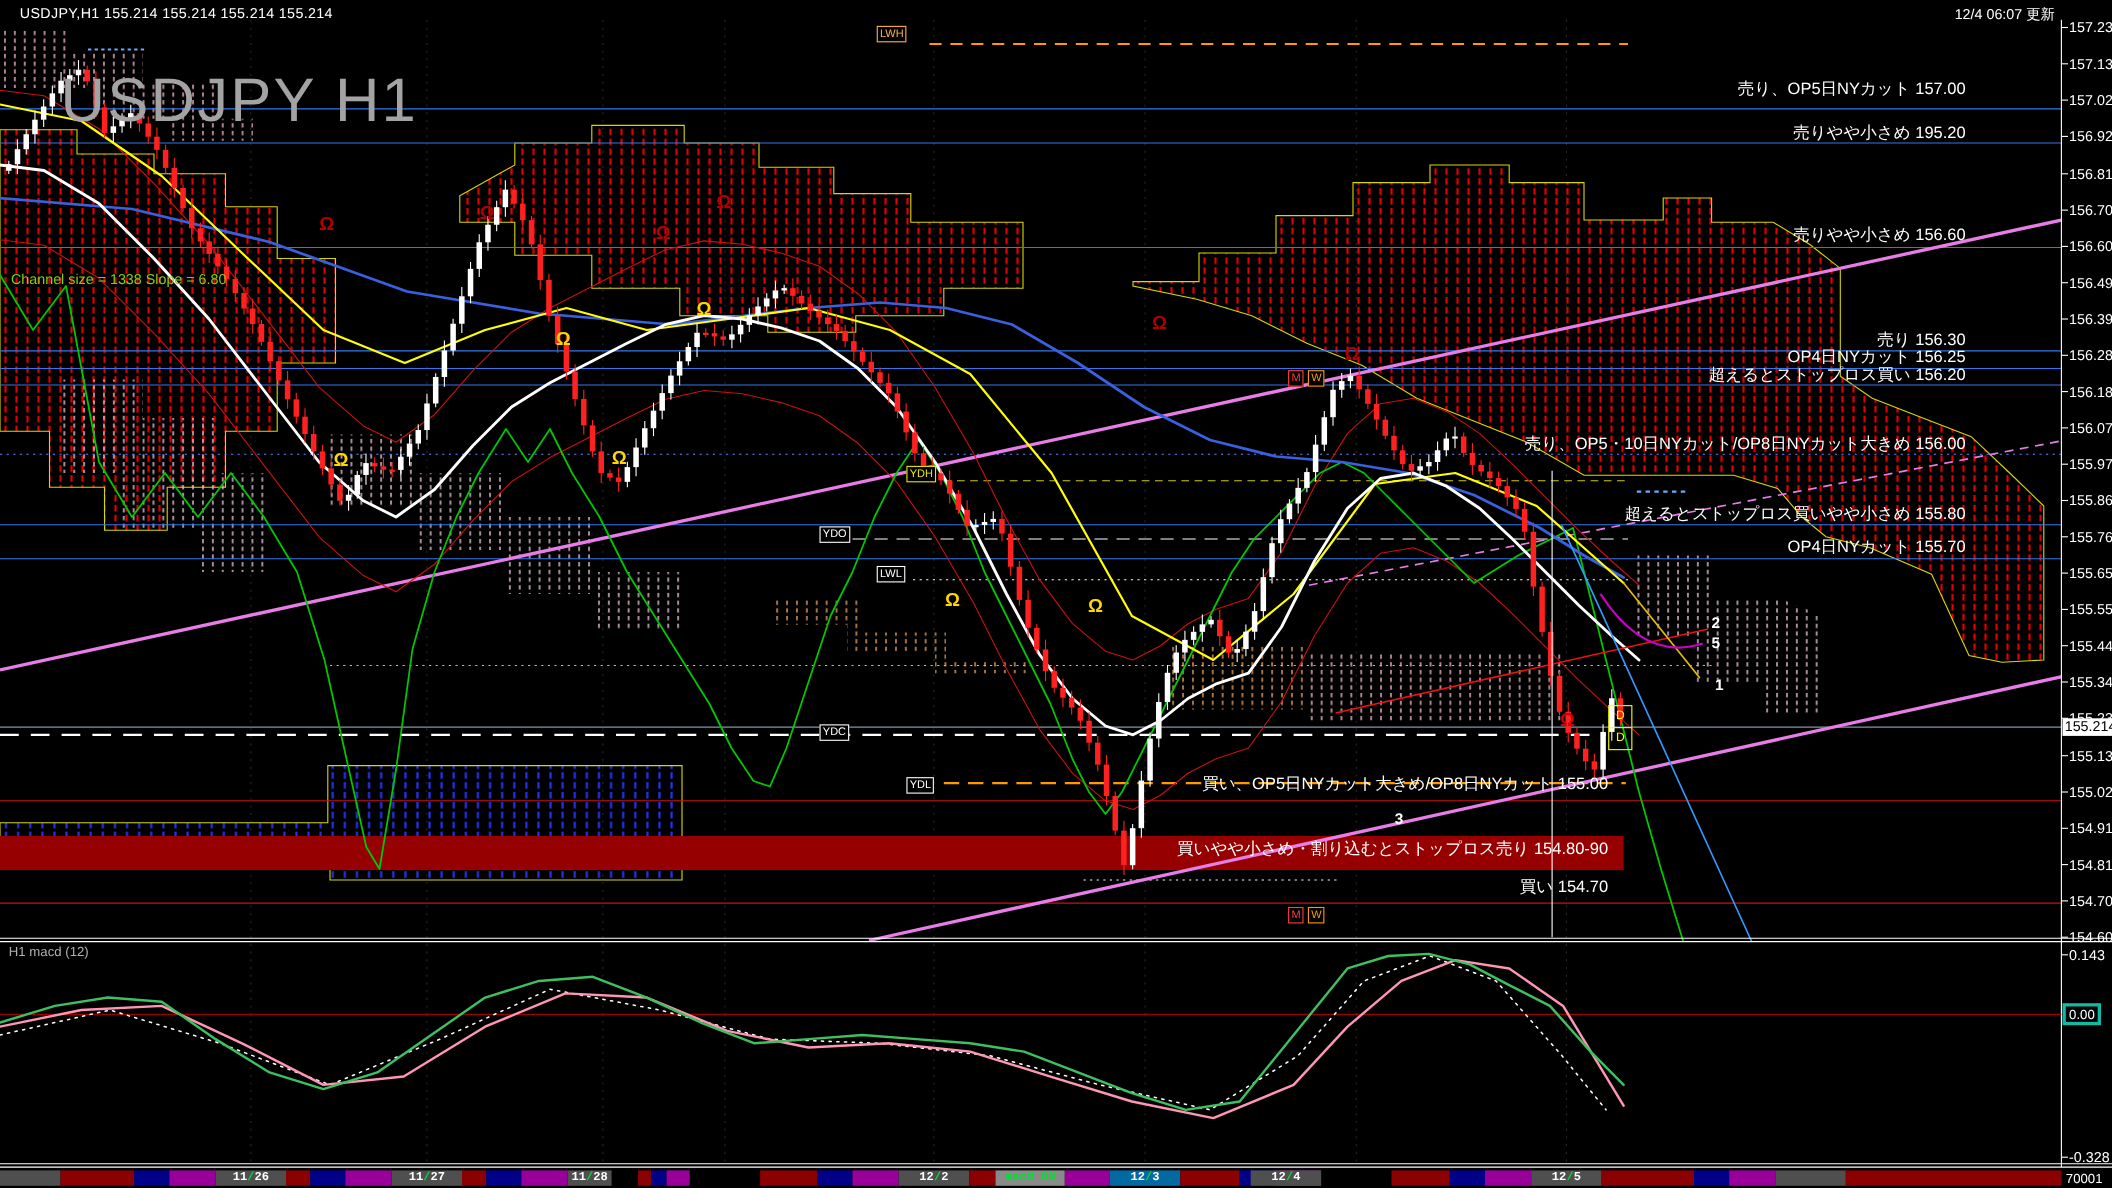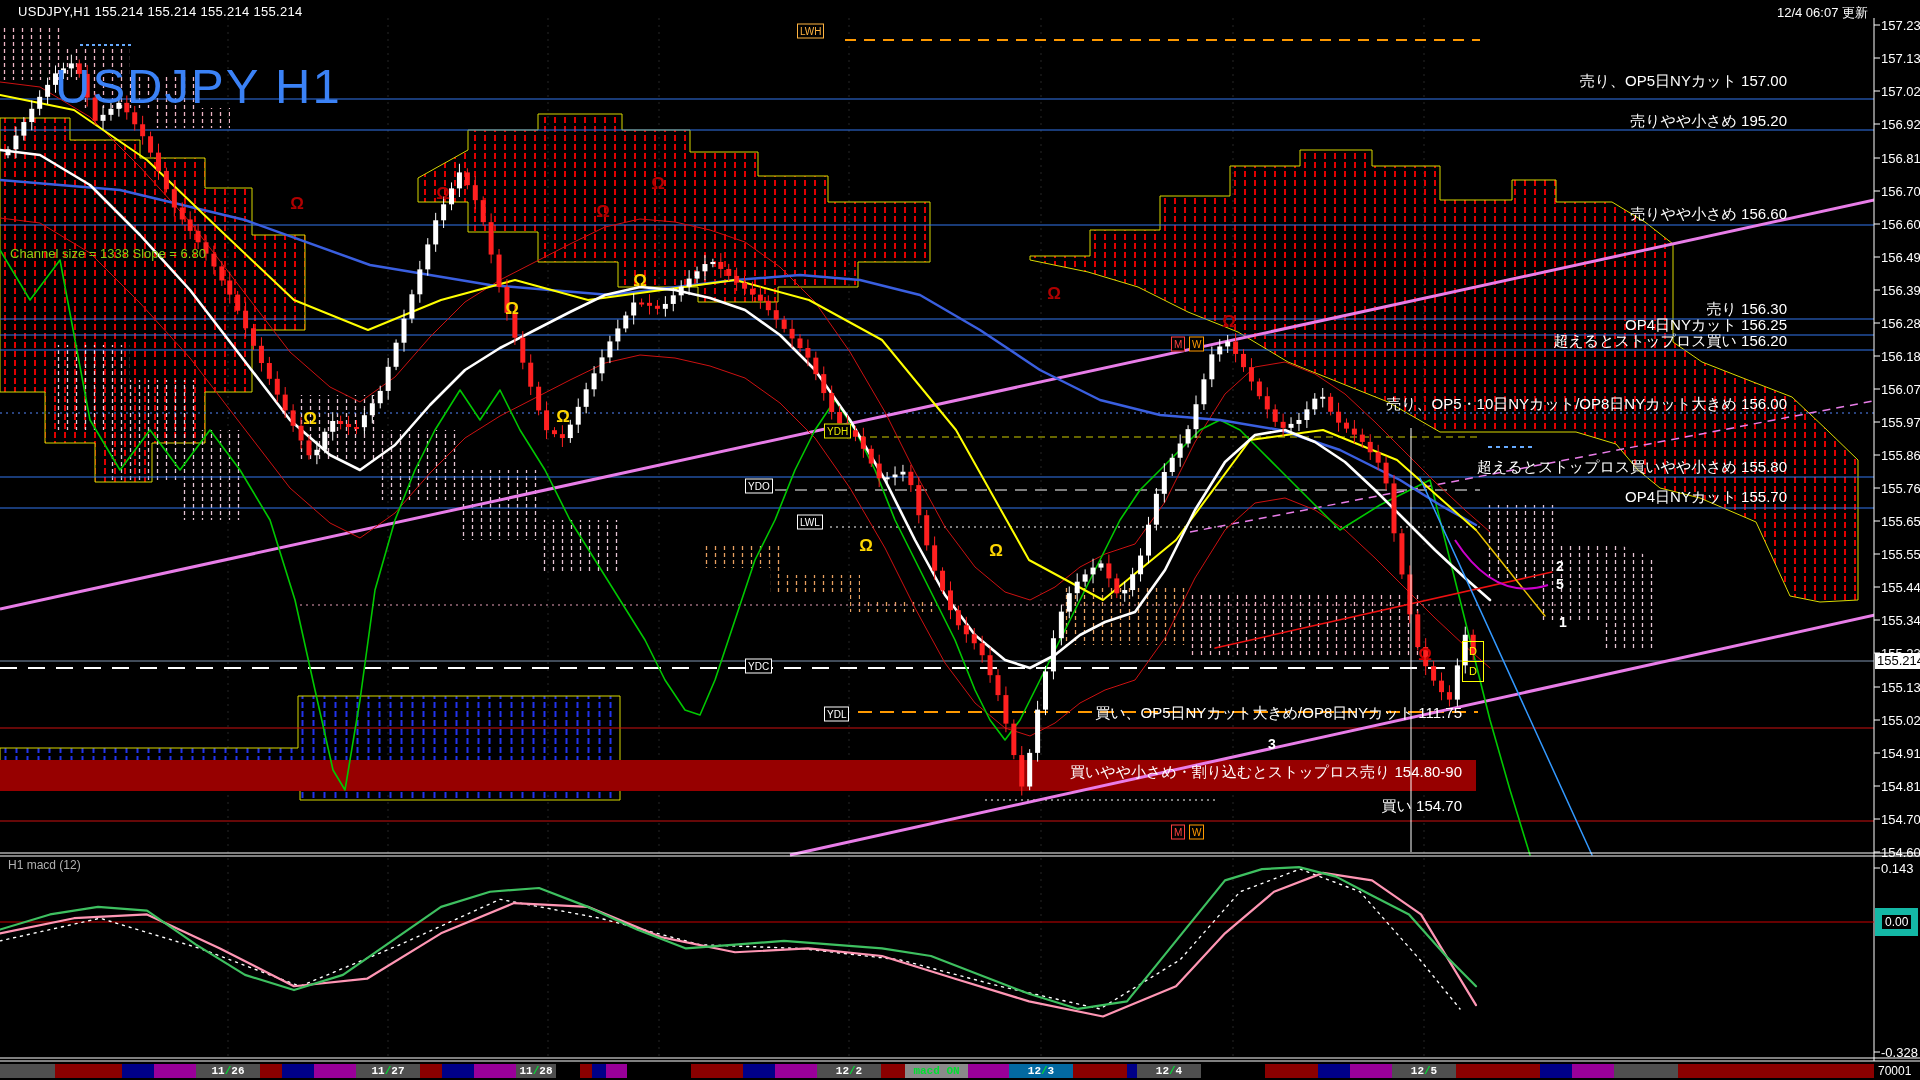--- a/index.html
+++ b/index.html
@@ -2,30 +2,30 @@
 <html><head>
 <meta charset="utf-8">
 <style>
   html,body{margin:0;padding:0;background:#000;}
   #stage{position:relative;width:1920px;height:1080px;background:#000;overflow:hidden;
          font-family:"Liberation Sans",sans-serif;}
   #chart-svg{position:absolute;left:0;top:0;}
   .abs{position:absolute;}
   #topbar-left{left:18px;top:4px;color:#fff;font-size:13px;letter-spacing:.3px;}
   #topbar-right{right:52px;top:4px;color:#fff;font-size:13px;}
-  #watermark{left:55px;top:58px;color:#3b82f6;font-size:49px;letter-spacing:2px;text-align:center;}
+  #watermark{left:55px;top:58px;color:#a3a3a3;font-size:56px;letter-spacing:2px;text-align:center;}
   #channel-label{left:10px;top:246px;color:#84cc16;font-size:13px;}
   .axis-label{position:absolute;left:1881px;color:#fff;font-size:13px;transform:translateY(-50%);white-space:nowrap;}
   .ann{position:absolute;color:#fff;font-size:15px;transform:translateY(-50%);white-space:nowrap;}
   .ann.sell{right:133px;}
   .ann.buy{right:458px;}
   .tagbox{position:absolute;left:1875px;background:#fff;color:#000;font-size:13px;
           padding:0 3px 1px 2px;transform:translateY(-50%);}
   .zerobox{position:absolute;left:1875px;background:#000;color:#fff;font-size:12px;
-          border:7px solid #14b8a6;padding:0 3px;transform:translateY(-50%);}
+          border:3px solid #14b8a6;padding:0 3px;transform:translateY(-50%);}
   .lvbox{position:absolute;background:#000;font-size:10px;padding:0 2px;border:1px solid;
          transform:translateY(-50%);line-height:13px;}
   .numlab{position:absolute;color:#fff;font-size:14px;font-weight:bold;transform:translateY(-50%);}
   .omega{position:absolute;font-size:17px;font-weight:bold;transform:translate(-50%,-50%);}
   #macd-title{left:8px;top:858px;color:#b0b0b0;font-size:12px;}
   #timebar{position:absolute;left:0;top:1063px;width:1920px;height:17px;background:#000;}
   .seg{position:absolute;top:1px;height:14px;}
   .seg span{display:block;text-align:center;font-size:11px;font-weight:bold;color:#fff;line-height:14px;font-family:Liberation Mono, monospace;}
   .seg .sl{display:inline;color:#00dd33;}
   .seg.on span{color:#00e030;}
@@ -565,21 +565,21 @@
   <div id="annotations">
       <div class="ann sell" style="top: 81px;">売り、OP5日NYカット 157.00</div>
       <div class="ann sell" style="top: 121px;">売りやや小さめ 195.20</div>
       <div class="ann sell" style="top: 214px;">売りやや小さめ 156.60</div>
       <div class="ann sell" style="top: 309px;">売り 156.30</div>
       <div class="ann sell" style="top: 325px;">OP4日NYカット 156.25</div>
       <div class="ann sell" style="top: 341px;">超えるとストップロス買い 156.20</div>
       <div class="ann sell" style="top: 404px;">売り、OP5・10日NYカット/OP8日NYカット大きめ 156.00</div>
       <div class="ann sell" style="top: 467px;">超えるとストップロス買いやや小さめ 155.80</div>
       <div class="ann sell" style="top: 497px;">OP4日NYカット 155.70</div>
-      <div class="ann buy" style="top: 713px;">買い、OP5日NYカット大きめ/OP8日NYカット 111.75</div>
+      <div class="ann buy" style="top: 713px;">買い、OP5日NYカット大きめ/OP8日NYカット 155.00</div>
       <div class="ann buy" style="top: 772px;">買いやや小さめ・割り込むとストップロス売り 154.80-90</div>
       <div class="ann buy" style="top: 806px;">買い 154.70</div>
     </div>
   <div id="marker-boxes">
       <div class="lvbox" style="left: 797px; top: 31px; color: rgb(255, 179, 64); border-color: rgb(255, 179, 64);">LWH</div>
       <div class="lvbox" style="left: 824px; top: 431px; color: rgb(232, 232, 0); border-color: rgb(232, 232, 0);">YDH</div>
       <div class="lvbox" style="left: 745px; top: 486px; color: rgb(255, 255, 255); border-color: rgb(255, 255, 255);">YDO</div>
       <div class="lvbox" style="left: 797px; top: 522px; color: rgb(255, 255, 255); border-color: rgb(255, 255, 255); text-align: center;">LWL</div>
       <div class="lvbox" style="left: 745px; top: 666px; color: rgb(255, 255, 255); border-color: rgb(255, 255, 255);">YDC</div>
       <div class="lvbox" style="left: 824px; top: 714px; color: rgb(255, 255, 255); border-color: rgb(255, 255, 255);">YDL</div>

